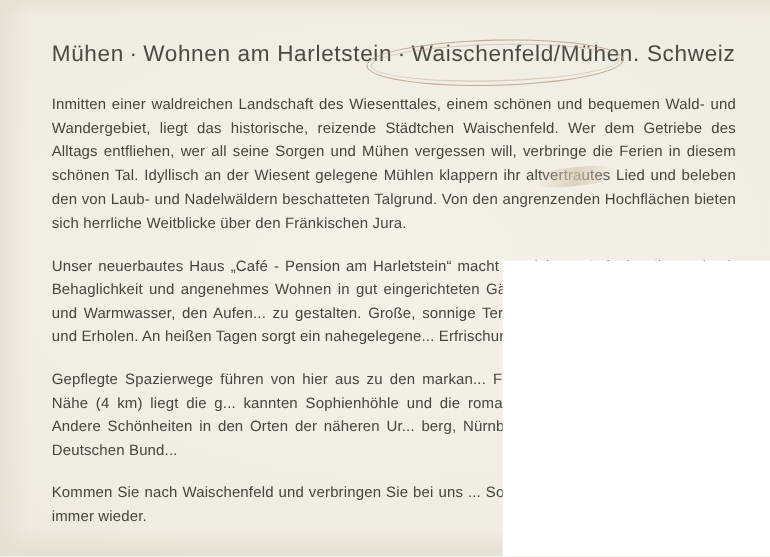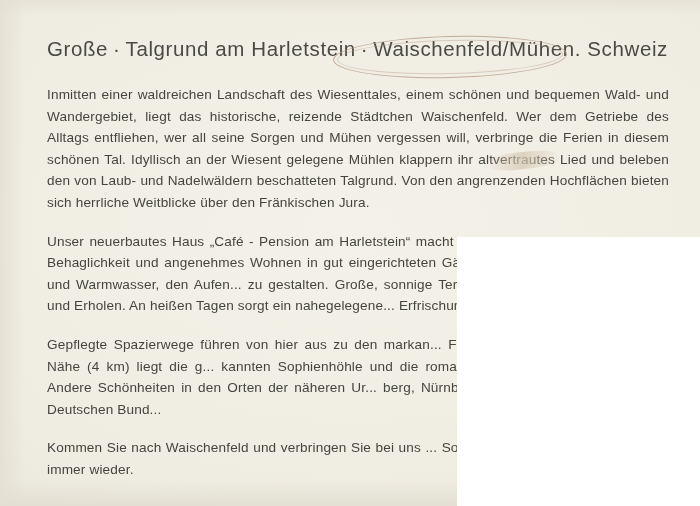--- a/index.html
+++ b/index.html
@@ -132,21 +132,21 @@
 
 <div id="page">
   <div class="paper"></div>
   <div class="paper-edge-top"></div>
   <div class="paper-edge-bottom"></div>
   <div class="paper-edge-left"></div>
 
   <div class="content">
 
     <div class="title">
-      <span>Große</span><span class="dot">·</span><span>Talgrund am Harletstein</span><span class="dot">·</span><span>Waischenfeld/Mühen. Schweiz</span>
+      <span>Mühen</span><span class="dot">·</span><span>Wohnen am Harletstein</span><span class="dot">·</span><span>Waischenfeld/Mühen. Schweiz</span>
     </div>
 
     <div class="body">
       <p class="para p1">Inmitten einer waldreichen Landschaft des Wiesenttales, einem schönen und bequemen Wald- und Wandergebiet, liegt das historische, reizende Städtchen Waischenfeld. Wer dem Getriebe des Alltags entfliehen, wer all seine Sorgen und Mühen vergessen will, verbringe die Ferien in diesem schönen Tal. Idyllisch an der Wiesent gelegene Mühlen klappern ihr altvertrautes Lied und beleben den von Laub- und Nadelwäldern beschatteten Talgrund. Von den angrenzenden Hochflächen bieten sich herrliche Weitblicke über den Fränkischen Jura.</p>
       <p class="para p2">Unser neuerbautes Haus „Café - Pension am Harletstein“ macht es sich zur Aufgabe, Ihnen durch Behaglichkeit und angenehmes Wohnen in gut eingerichteten Gästezimmern, mit fließendem Kalt- und Warmwasser, den Aufen... zu gestalten. Große, sonnige Terrassen und Liegewiesen bi... nen und Erholen. An heißen Tagen sorgt ein nahegelegene... Erfrischung.</p>
       <p class="para p3">Gepflegte Spazierwege führen von hier aus zu den markan... Fränkischen Schweiz. Ganz in der Nähe (4 km) liegt die g... kannten Sophienhöhle und die romantische Burg Rabens... gärtchen. Andere Schönheiten in den Orten der näheren Ur... berg, Nürnberg, können mit Omnibussen der Deutschen Bund...</p>
       <p class="para p4">Kommen Sie nach Waischenfeld und verbringen Sie bei uns ... Sorgen. Wer einmal hier war, kommt immer wieder.</p>
     </div>
   </div>
 

